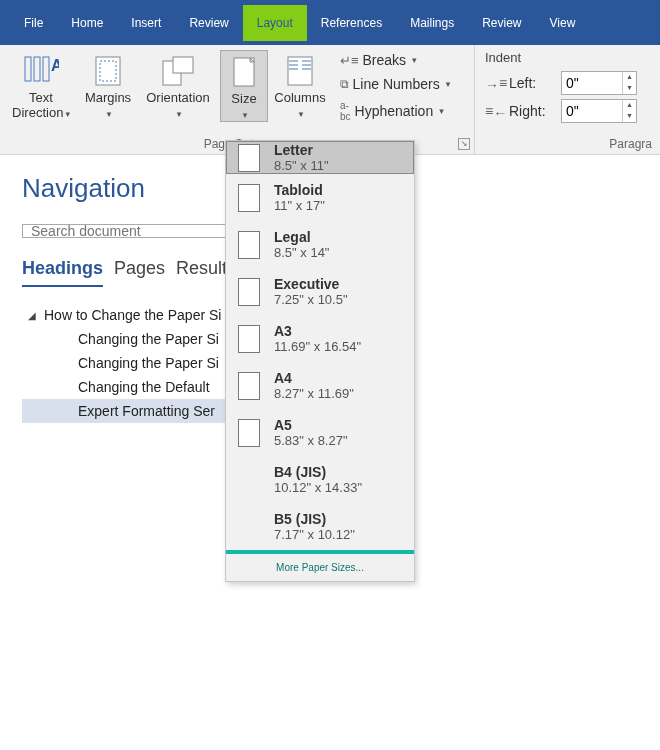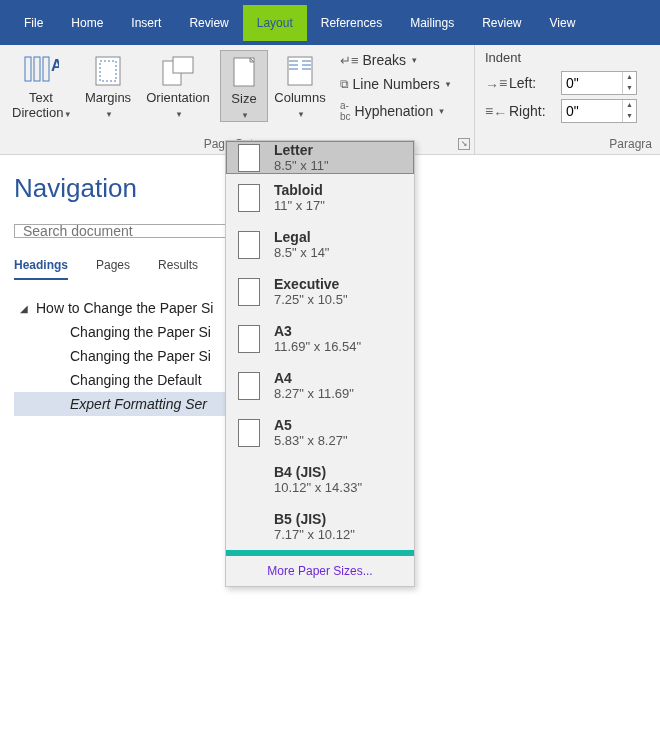--- a/index.html
+++ b/index.html
@@ -25,50 +25,50 @@
   .indent-group .group-title { font-size: 13px; color: #444; padding-left: 4px; margin-bottom: 4px; }
   .indent-row { display: flex; align-items: center; gap: 6px; font-size: 14px; padding: 2px 4px; }
   .indent-row .label { width: 46px; color: #333; }
   .indent-row .icon { width: 18px; text-align: center; color: #666; }
   .spin-box { display: flex; align-items: stretch; border: 1px solid #aaa; background: #fff; height: 24px; }
   .spin-box input { border: none; width: 60px; font-size: 14px; padding: 0 4px; outline: none; }
   .spin-btns { display: flex; flex-direction: column; width: 14px; border-left: 1px solid #ccc; }
   .spin-btns div { flex: 1; font-size: 7px; text-align: center; line-height: 10px; cursor: pointer; color: #555; }
 
   
-  .nav-pane { padding: 18px 10px 10px 14px; width: 330px; }
+  .nav-pane { padding: 18px 10px 10px 22px; width: 330px; }
   .nav-title { font-size: 26px; color: #2b579a; font-weight: 300; margin-bottom: 18px; }
   .nav-search { width: 100%; height: 14px; border: 1px solid #aaa; padding: 4px 8px; font-size: 14px; color: #444; }
-  .nav-tabs { display: flex; gap: 28px; margin-top: 18px; font-size: 12px; color: #444; }
+  .nav-tabs { display: flex; gap: 11px; margin-top: 18px; font-size: 18px; color: #444; }
   .nav-tabs .ntab { cursor: pointer; padding-bottom: 6px; }
   .nav-tabs .ntab.active { color: #2b579a; font-weight: 600; border-bottom: 2px solid #2b579a; }
   .outline { margin-top: 16px; font-size: 14px; color: #222; }
   .outline-row { padding: 4px 2px; cursor: pointer; display: flex; align-items: center; gap: 4px; }
   .outline-row.level1 { padding-left: 6px; }
   .outline-row.level2 { padding-left: 56px; }
-  .outline-row.selected { background: #d7e0ec; font-style: italic; }
+  .outline-row.selected { background: #d7e0ec; }
   .collapse-icon { font-size: 10px; color: #444; width: 12px; display: inline-block; }
 
   
   .size-menu {
     position: absolute;
     left: 225px; top: 140px;
     width: 190px;
     background: #f1f1f1;
     border: 1px solid #c6c6c6;
     box-shadow: 2px 3px 6px rgba(0,0,0,0.18);
     z-index: 50;
   }
   .size-item { display: flex; align-items: center; gap: 14px; padding: 8px 12px; cursor: pointer; }
   .size-item.hover { background: #c8c8c8; border: 1px solid #888; padding: 0 11px; }
   .size-swatch { width: 22px; height: 28px; border: 1px solid #777; background: #fff; flex-shrink: 0; }
   .size-swatch.blank { border: none; background: transparent; }
   .size-texts .name { font-size: 14px; font-weight: 600; color: #333; }
   .size-texts .dims { font-size: 13px; color: #555; }
-  .size-more { text-align: center; padding: 8px; font-size: 12px; color: #6d28d9; border-top: 6px solid #14b8a6; cursor: pointer; }
+  .size-more { text-align: center; padding: 8px; font-size: 10px; color: #0f766e; border-top: 4px solid #14b8a6; cursor: pointer; }
 
   
   svg { display: block; }
 </style>
 </head>
 <body>
 
 <div class="menubar" id="menubar">
     <div class="tab">File</div>
     <div class="tab">Home</div>

